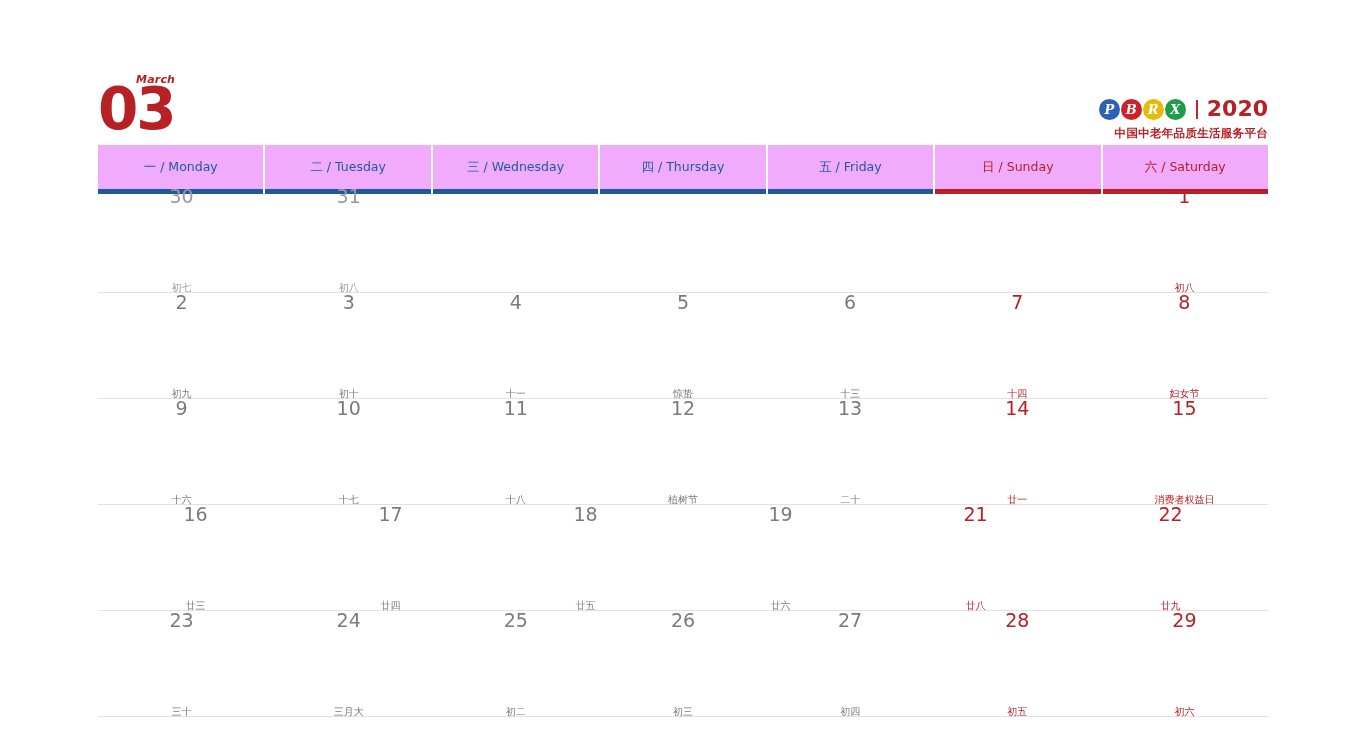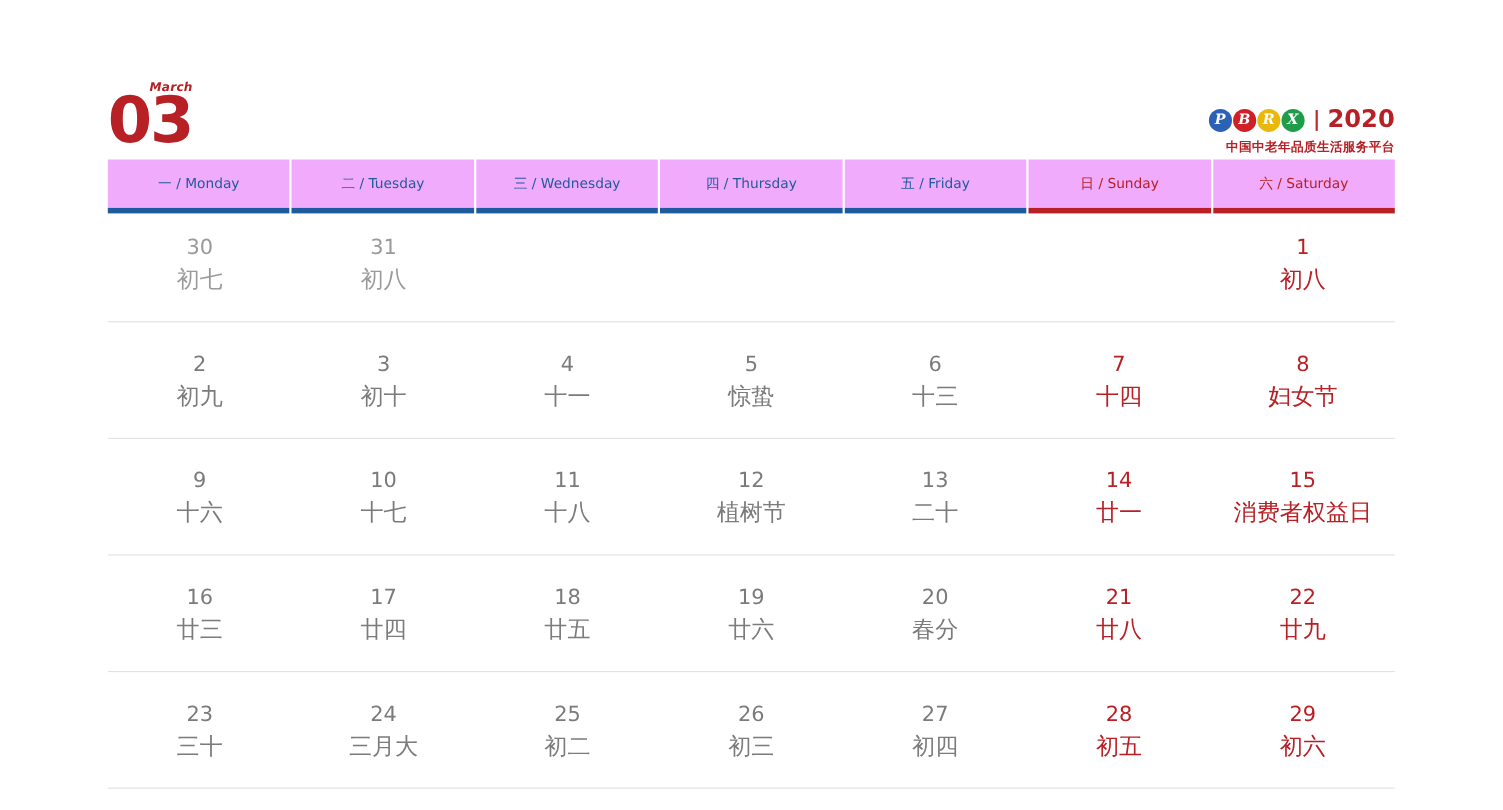--- a/index.html
+++ b/index.html
@@ -188,35 +188,35 @@
     width: 100%;
     height: 106px;
     border-bottom: 1px solid #e2e2e2;
   }
 
   .day {
     flex: 1 1 0;
     display: flex;
     flex-direction: column;
     align-items: center;
-    justify-content: center;
+    justify-content: space-between;
     height: 106px;
     gap: 9px;
   }
 
   .day-num {
     font-family: "DejaVu Sans", sans-serif;
     font-size: 19px;
     color: #7b7b7b;
     line-height: 1;
   }
 
   .day-sub {
     font-family: "DejaVu Sans", sans-serif;
-    font-size: 21px;
+    font-size: 10px;
     color: #7b7b7b;
     line-height: 1;
     white-space: nowrap;
   }
 
   .day.red .day-num,
   .day.red .day-sub { color: #b72025; }
 
   .day.muted .day-num,
   .day.muted .day-sub { color: #9a9a9a; }
@@ -376,24 +376,20 @@
           <div class="day-sub">廿四</div>
         </div>
         <div class="day">
           <div class="day-num">18</div>
           <div class="day-sub">廿五</div>
         </div>
         <div class="day">
           <div class="day-num">19</div>
           <div class="day-sub">廿六</div>
         </div>
-        <div class="day">
-          <div class="day-num">20</div>
-          <div class="day-sub">春分</div>
-        </div>
         <div class="day red">
           <div class="day-num">21</div>
           <div class="day-sub">廿八</div>
         </div>
         <div class="day red">
           <div class="day-num">22</div>
           <div class="day-sub">廿九</div>
         </div>
       </div>
       <div class="grid-row">

